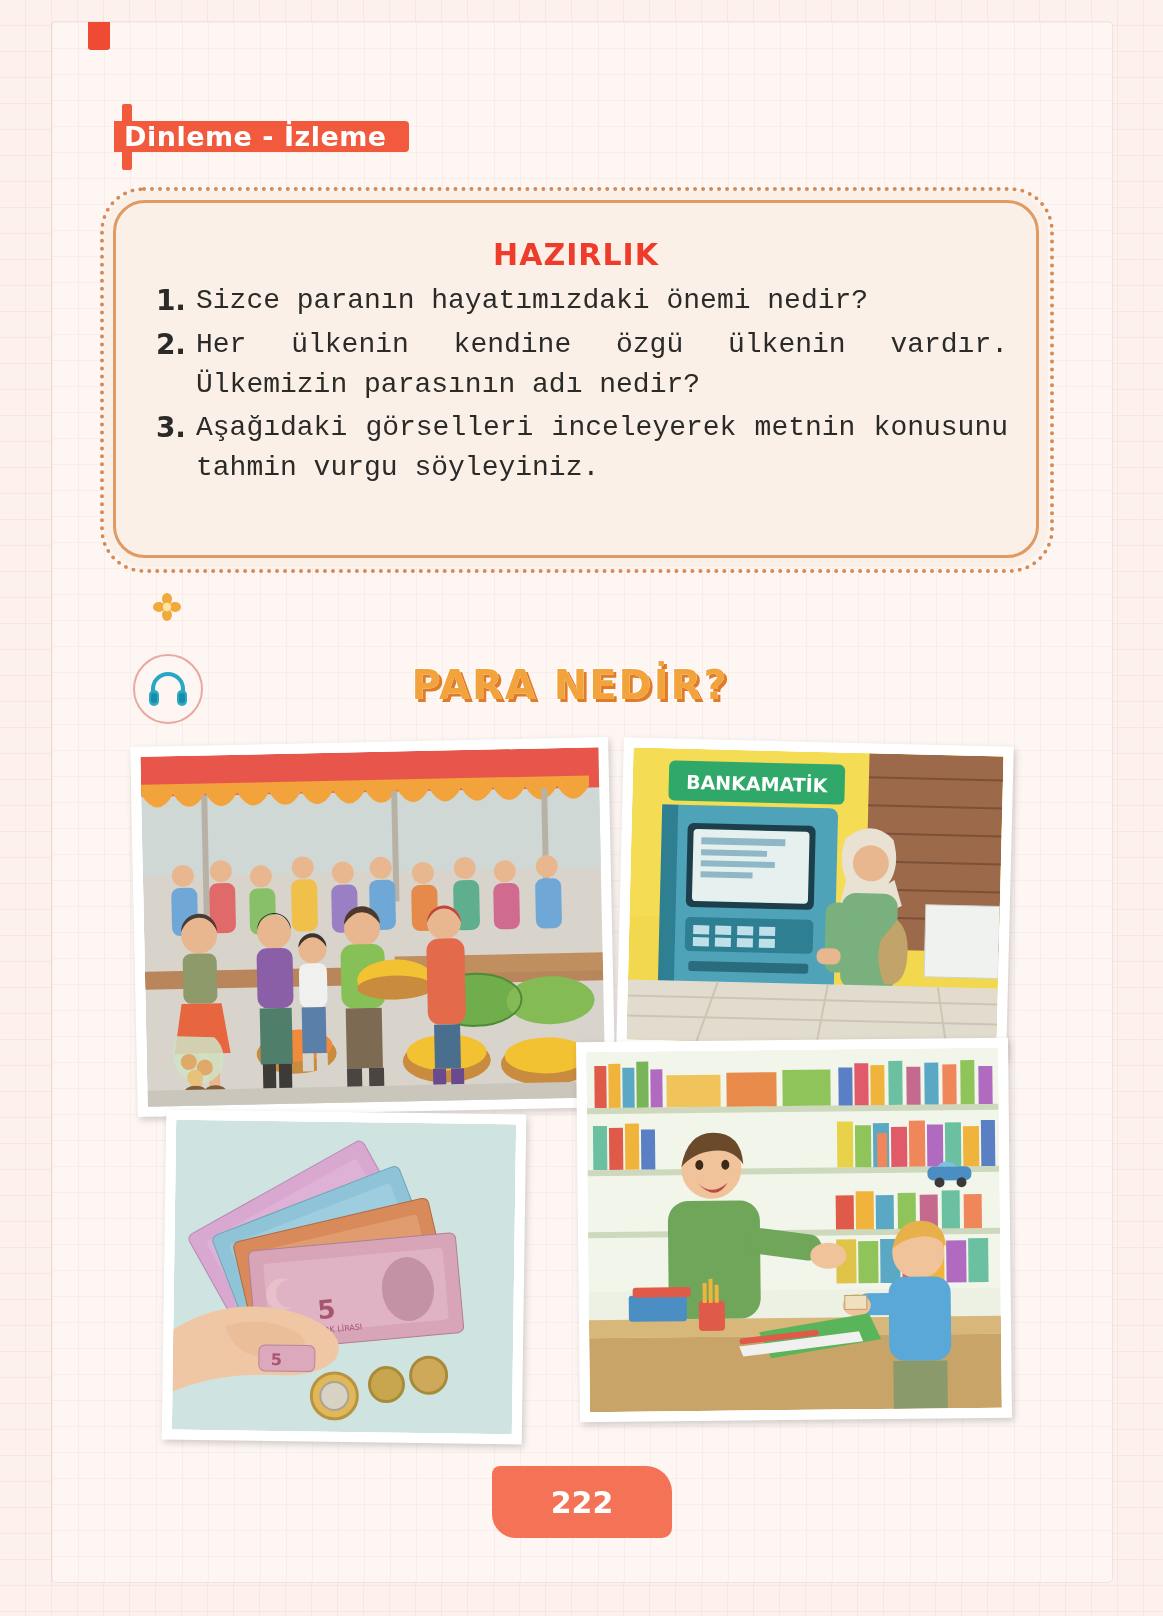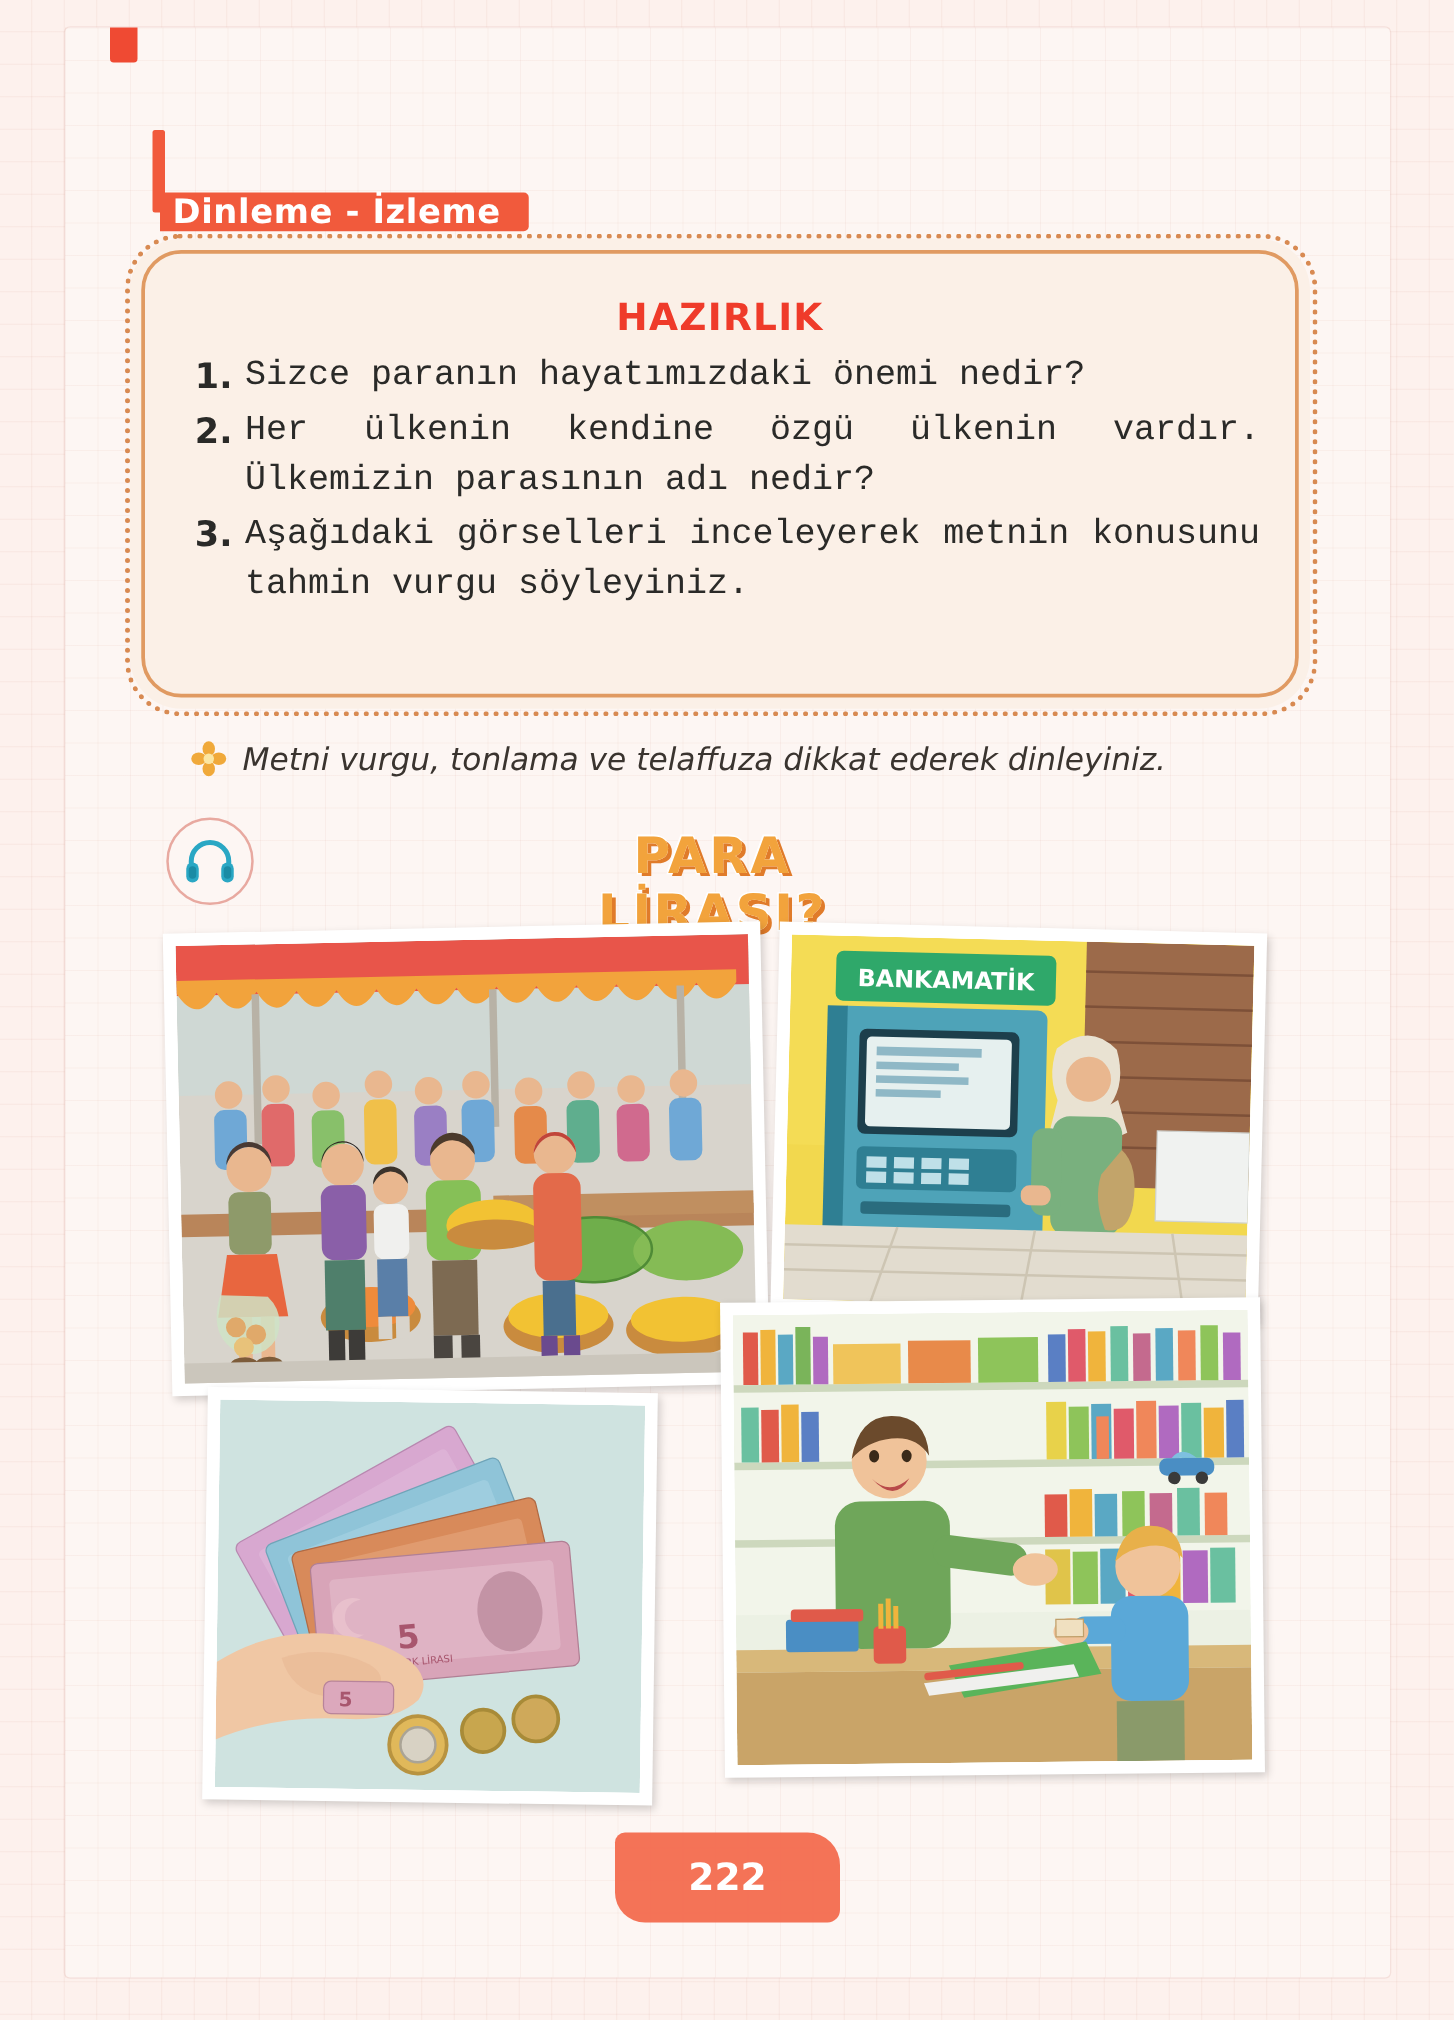--- a/index.html
+++ b/index.html
@@ -48,25 +48,24 @@
     position: absolute;
     left: 88px; top: 22px;
     width: 22px; height: 28px;
     background: #ef4a33;
     border-radius: 0 0 3px 3px;
   }
 
   
   .ribbon {
     position: absolute;
-    left: 86px; top: 112px;
+    left: 72px; top: 112px;
     height: 48px;
     display: flex;
-    align-items: flex-end;
-    margin-top: 25px;
+    align-items: center;
   }
   .ribbon-flag {
     width: 42px;
     background: #f15a3c;
     clip-path: polygon(0 0, 100% 0, 100% 100%, 0 100%, 14px 50%);
   }
   .ribbon-body {
     background: #f15a3c;
     color: #ffffff;
     font-family: "DejaVu Sans", sans-serif;
@@ -268,34 +267,33 @@
     <svg width="30" height="30" viewBox="0 0 30 30">
       <g fill="#f0a93a">
         <ellipse cx="15" cy="7" rx="5" ry="6"></ellipse>
         <ellipse cx="15" cy="23" rx="5" ry="6"></ellipse>
         <ellipse cx="7" cy="15" rx="6" ry="5"></ellipse>
         <ellipse cx="23" cy="15" rx="6" ry="5"></ellipse>
       </g>
       <circle cx="15" cy="15" r="4.2" fill="#fbe6a2"></circle>
     </svg>
   </span>
-  <span class="instruction-text">Metni vurgu, tonlama ve telaffuza dikkat ederek dinleyiniz.</span>
 </div>
 
 <div class="headphone">
   <svg width="42" height="40" viewBox="0 0 42 40">
     <path d="M6 24 V20 a15 15 0 0 1 30 0 v4" fill="none" stroke="#2aa7c4" stroke-width="4" stroke-linecap="round"></path>
     <rect x="2" y="21" width="10" height="16" rx="5" fill="#2aa7c4"></rect>
     <rect x="30" y="21" width="10" height="16" rx="5" fill="#2aa7c4"></rect>
     <rect x="4" y="24" width="6" height="10" rx="3" fill="#1b8ba5"></rect>
     <rect x="32" y="24" width="6" height="10" rx="3" fill="#1b8ba5"></rect>
   </svg>
 </div>
 
-<div class="para-title">PARA  LİRASI?</div>
+<div class="para-title">PARA  NEDİR?</div>
 
 <div class="photo" id="photo-market">
   <div class="inner">
     <svg width="460" height="352" viewBox="0 0 460 352" preserveAspectRatio="none">
       <rect width="460" height="352" fill="#d8d4cc"></rect>
 
       <rect width="460" height="120" fill="#cfd8d4"></rect>
 
       <rect x="0" y="0" width="460" height="40" fill="#e8554a"></rect>
       <g>

